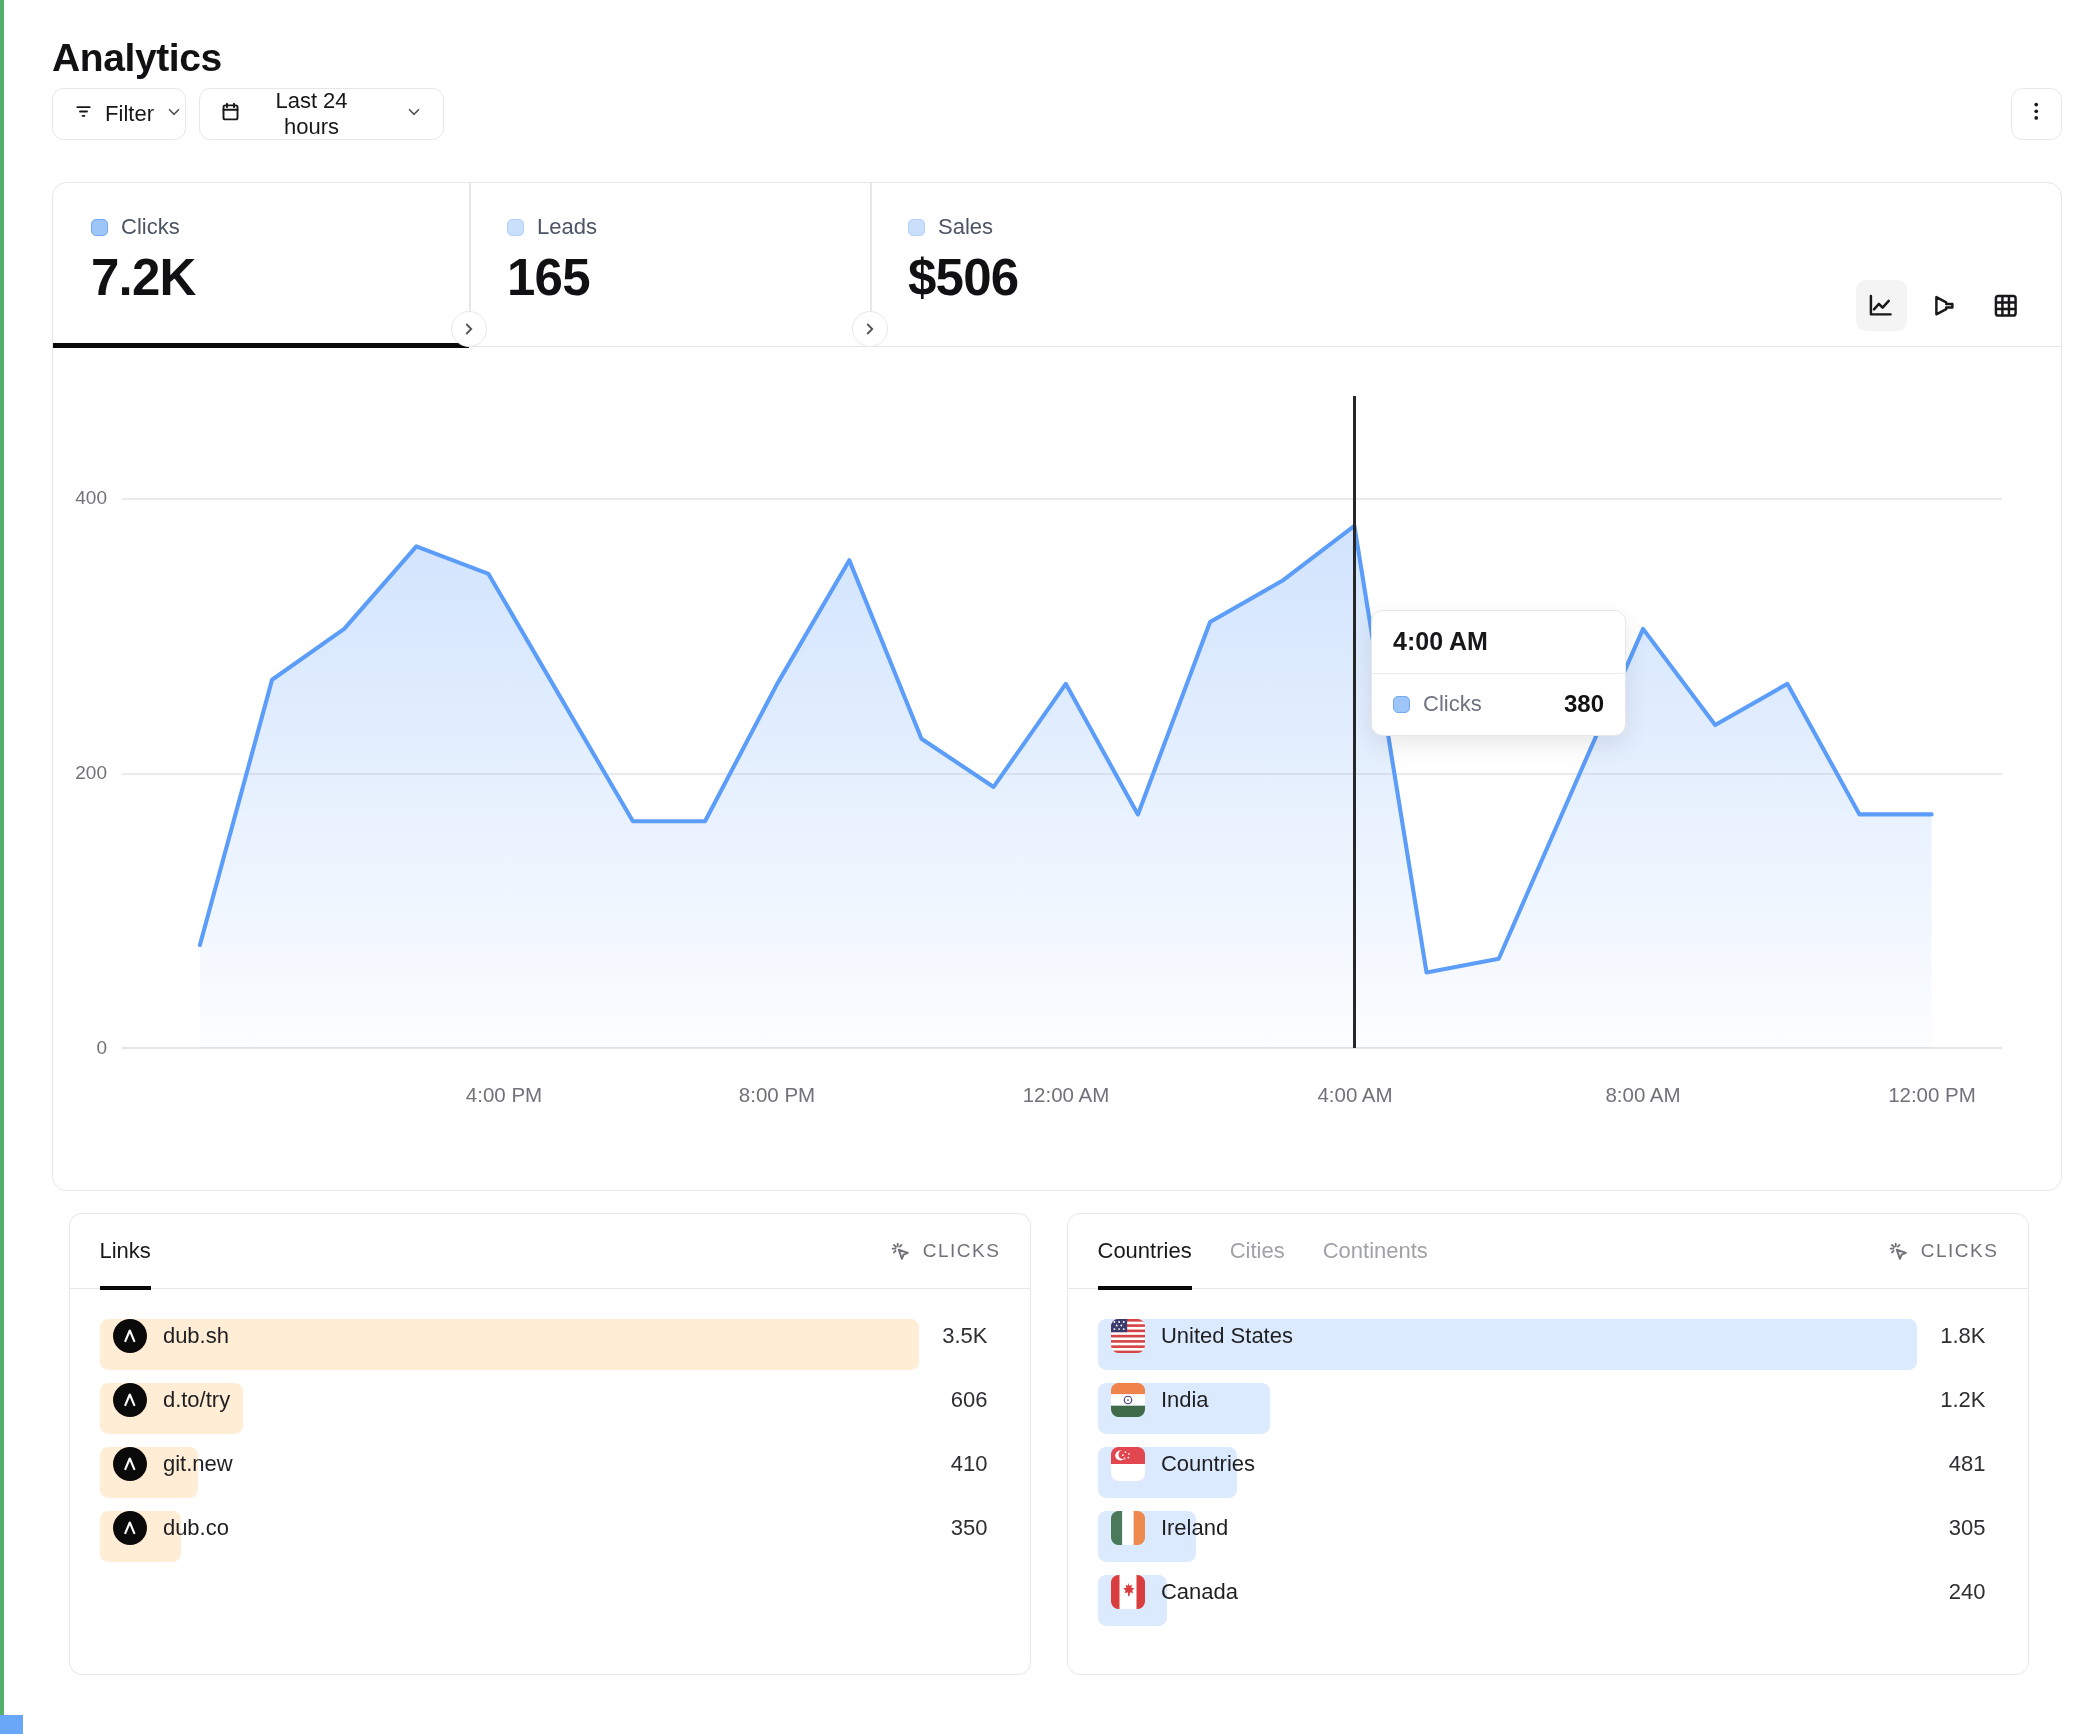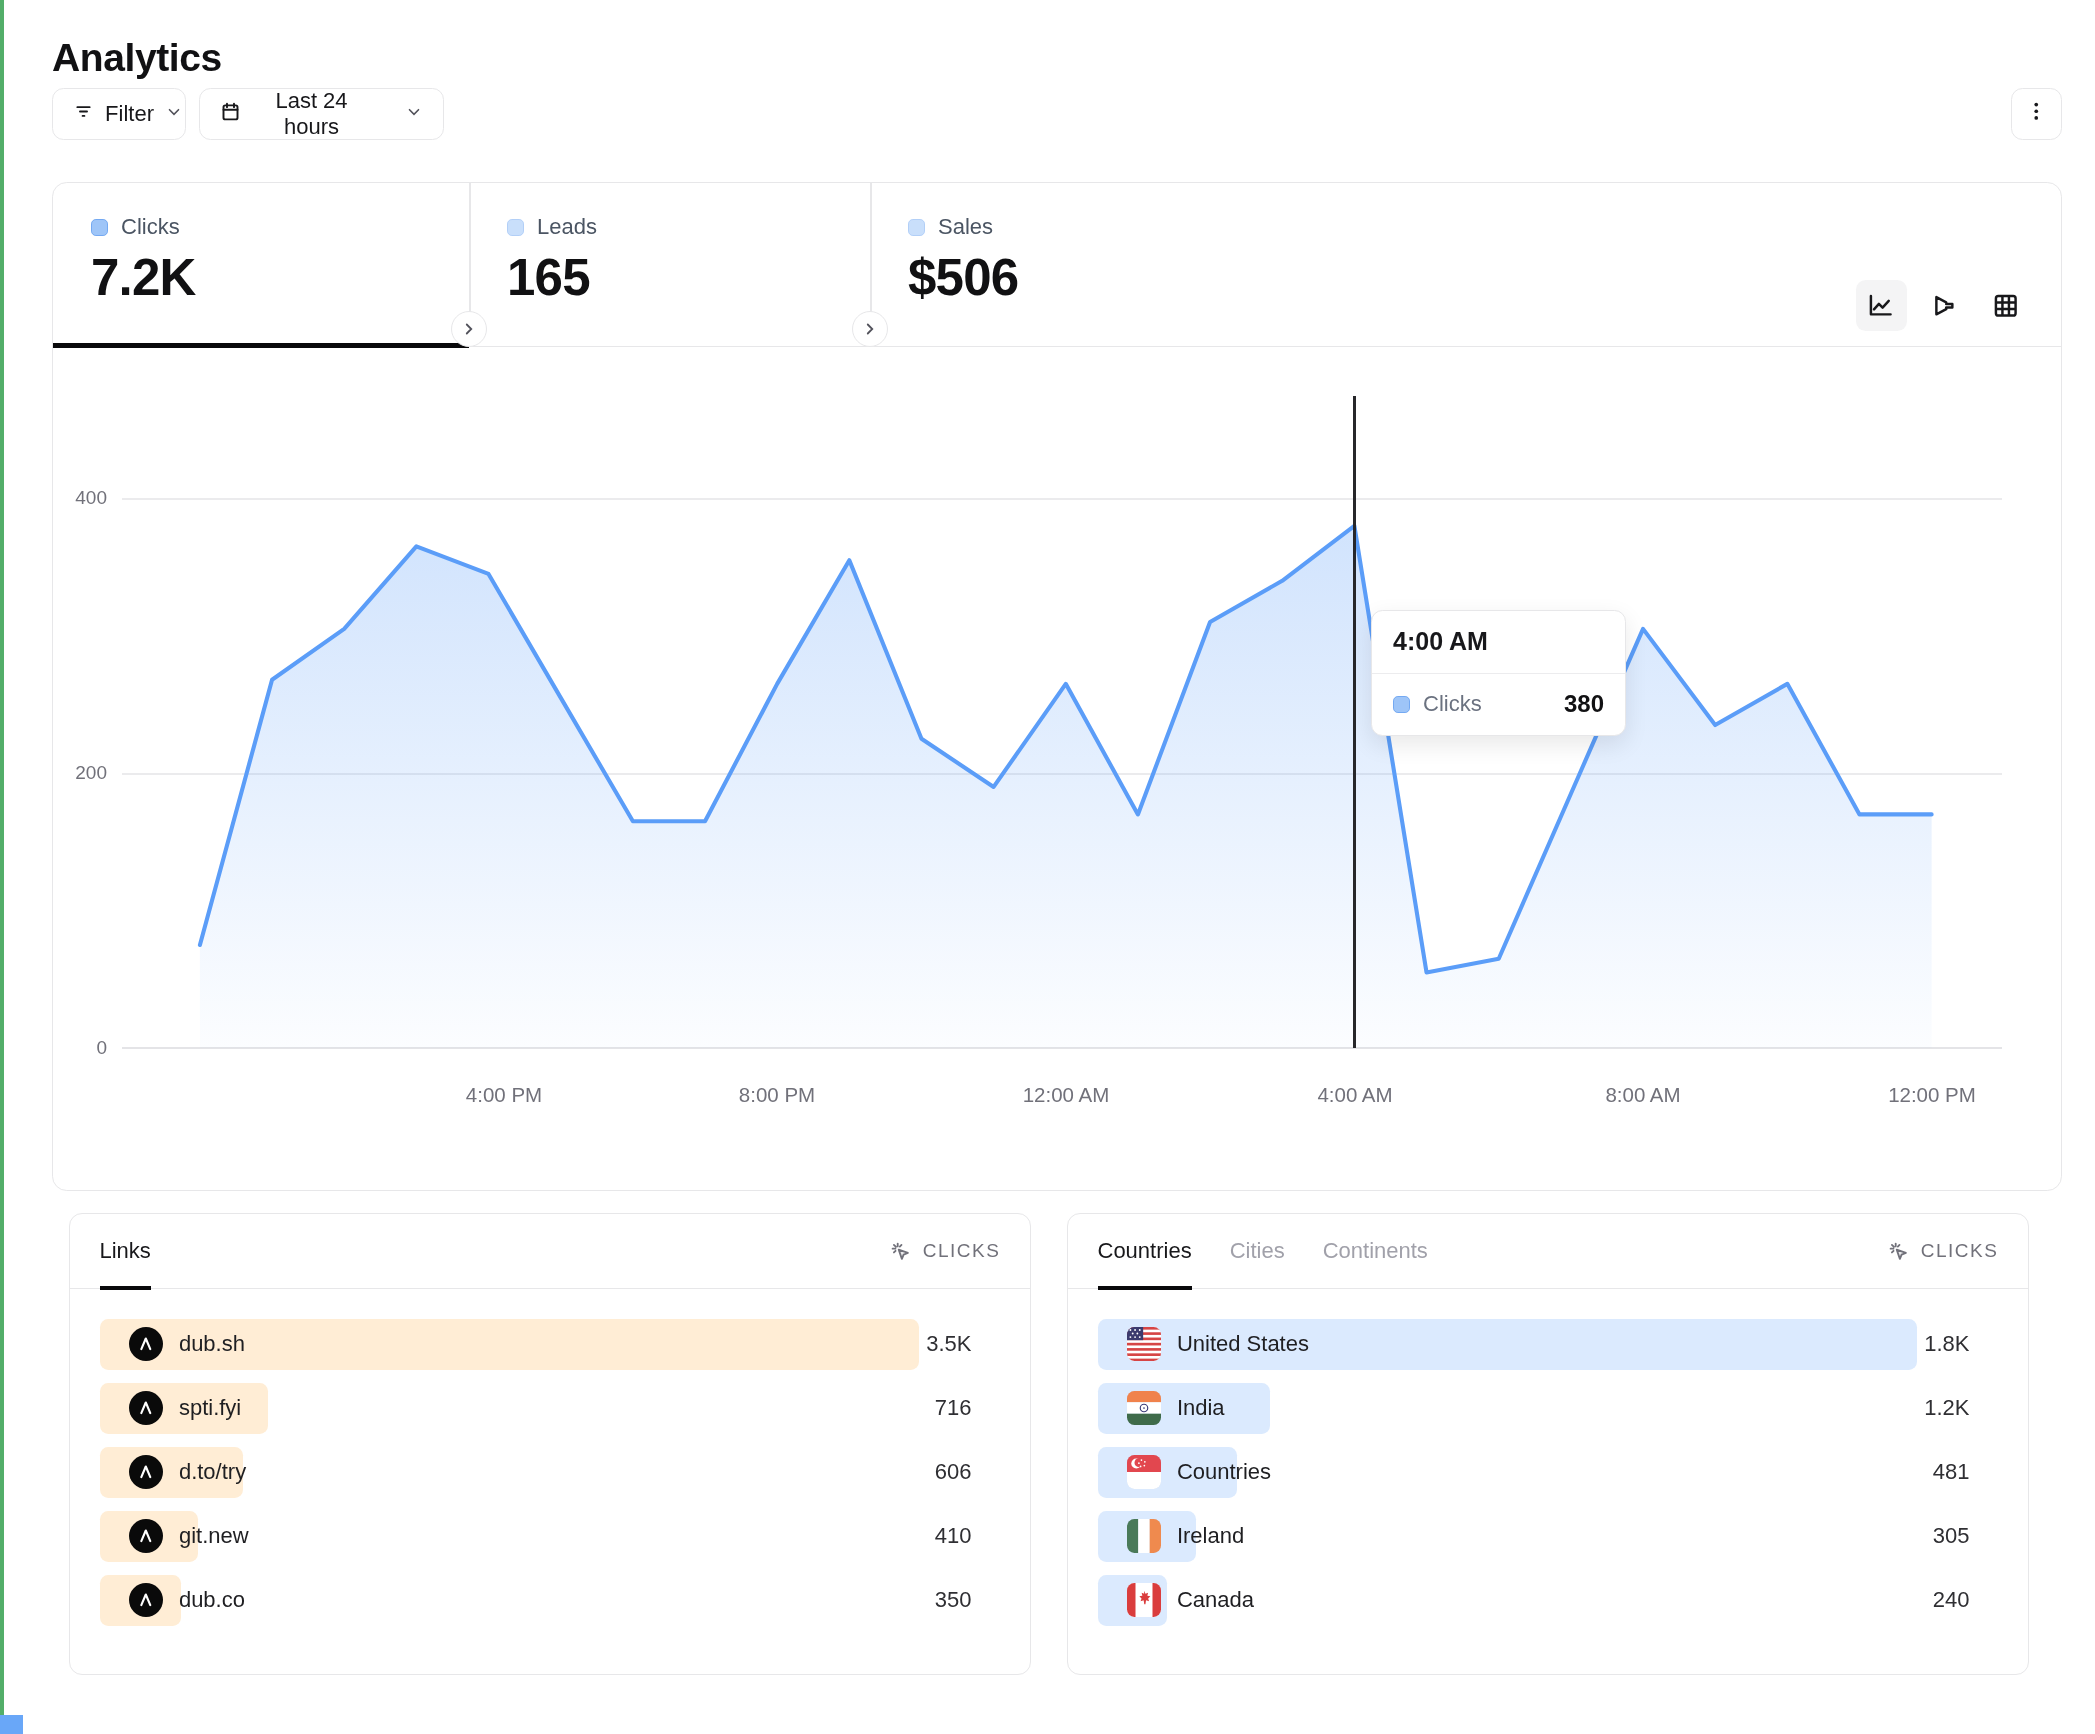--- a/index.html
+++ b/index.html
@@ -59,21 +59,21 @@
   .panel { position:absolute; top:1213px; width:962px; height:462px; background:#fff; border:1.6px solid #e7e7e9; border-radius:13px; }
   #links-panel { left:69px; }
   #geo-panel { left:1067px; }
   .panel-header { position:relative; height:75px; border-bottom:1.6px solid #e7e7e9; display:flex; align-items:stretch; padding:0 29.5px;justify-content:center; }
   .panel-tabs { display:flex; gap:38px; }
   .panel-tab { position:relative; display:flex; align-items:center; font-size:22px; color:#a1a1aa; cursor:pointer; }
   .panel-tab.active { color:#18181b; font-weight:500; }
   .panel-tab.active::after { content:""; position:absolute; left:0; right:0; bottom:-1.6px; height:4.1px; background:#09090b; }
   .panel-metric { margin-left:auto; display:flex; align-items:center; gap:9.8px; color:#71717a; font-size:19px; letter-spacing:.08em; font-weight:500; cursor:pointer; }
   .panel-rows { padding:29.5px 29.5px 0 29.5px; }
-  .panel-row { position:relative; height:51px; margin-bottom:13px; display:flex; align-items:center; padding:0 29px; cursor:pointer; }
+  .panel-row { position:relative; height:51px; margin-bottom:13px; display:flex; align-items:flex-start; padding:0 13px; cursor:pointer; }
   .row-bar { position:absolute; left:0; top:0; bottom:0; border-radius:8.2px; }
   .row-content { position:relative; display:flex; align-items:center; gap:16.4px; width:100%; }
   .row-label { font-size:22px; color:#1f1f22; }
   .row-value { margin-left:auto; font-size:22px; color:#2f2f33; }
   .avatar { width:34px; height:34px; border-radius:50%; background:#0a0a0a; display:flex; align-items:center; justify-content:center; flex:0 0 auto; }
   .flag { width:34px; height:34px; border-radius:7.4px; overflow:hidden; flex:0 0 auto; box-shadow:inset 0 0 0 0.8px rgba(0,0,0,.08); }
   .flag svg { display:block; }
 </style>
 </head>
 <body>
@@ -236,32 +236,20 @@
         <div class="panel-row">
           <div class="row-bar" style="width: 91%; background: rgb(255, 237, 213);"></div>
           <div class="row-content">
             <div class="avatar">
               <svg width="19.6" height="19.6" viewBox="0 0 24 24">
                 <path d="M6.5 18.5L12 5.5l5.5 13" fill="none" stroke="#fff" stroke-width="2.6" stroke-linecap="round" stroke-linejoin="round"></path>
               </svg>
             </div>
             <span class="row-label">dub.sh</span>
             <span class="row-value">3.5K</span>
-          </div>
-        </div>
-        <div class="panel-row">
-          <div class="row-bar" style="width: 18.655%; background: rgb(255, 237, 213);"></div>
-          <div class="row-content">
-            <div class="avatar">
-              <svg width="19.6" height="19.6" viewBox="0 0 24 24">
-                <path d="M6.5 18.5L12 5.5l5.5 13" fill="none" stroke="#fff" stroke-width="2.6" stroke-linecap="round" stroke-linejoin="round"></path>
-              </svg>
-            </div>
-            <span class="row-label">spti.fyi</span>
-            <span class="row-value">716</span>
           </div>
         </div>
         <div class="panel-row">
           <div class="row-bar" style="width: 15.925%; background: rgb(255, 237, 213);"></div>
           <div class="row-content">
             <div class="avatar">
               <svg width="19.6" height="19.6" viewBox="0 0 24 24">
                 <path d="M6.5 18.5L12 5.5l5.5 13" fill="none" stroke="#fff" stroke-width="2.6" stroke-linecap="round" stroke-linejoin="round"></path>
               </svg>
             </div>

